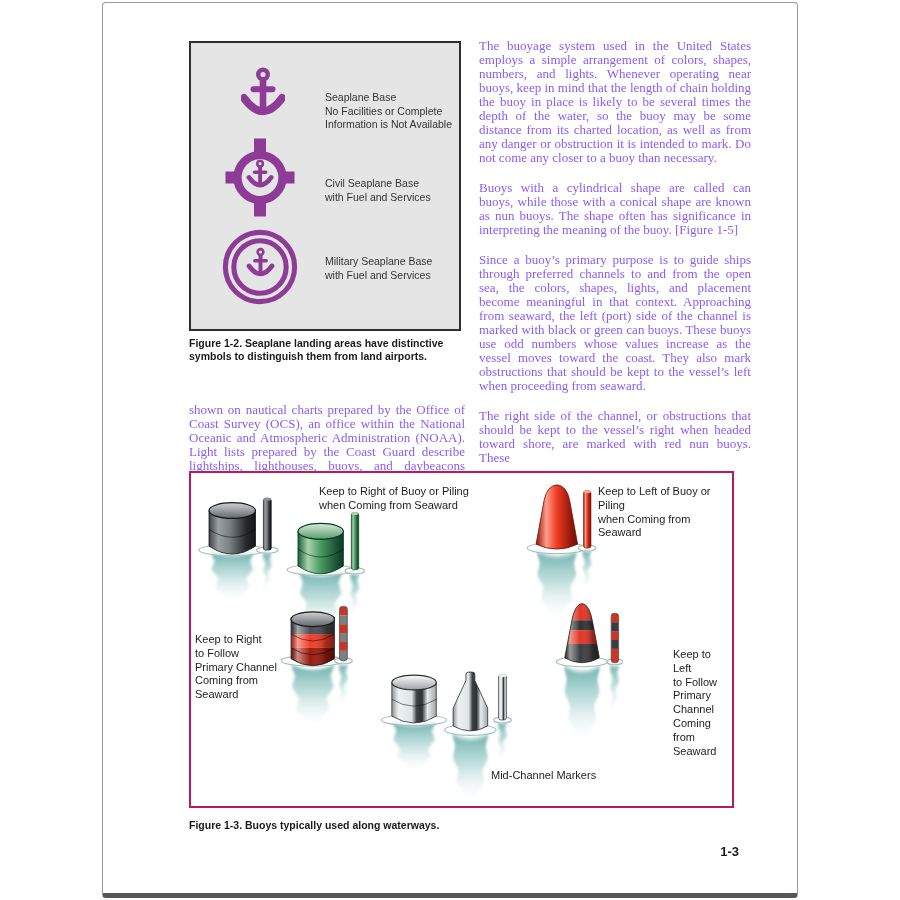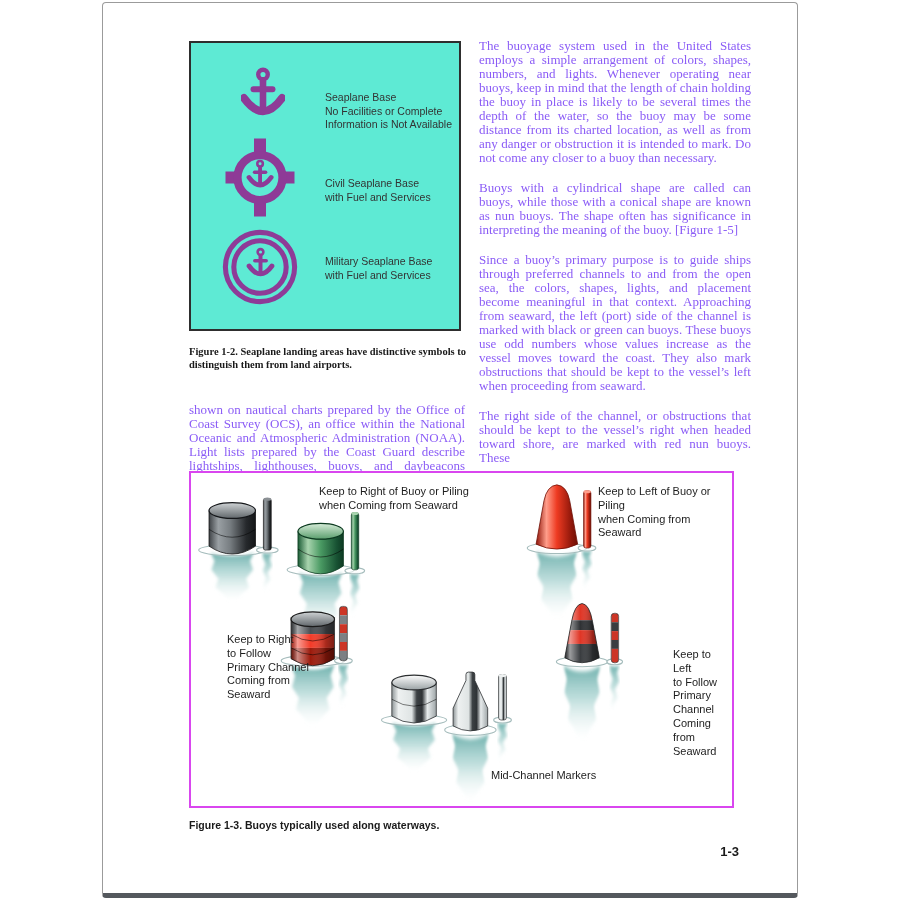--- a/index.html
+++ b/index.html
@@ -18,32 +18,32 @@
     position:absolute; font-family:"Liberation Sans", sans-serif; font-weight:bold;
     font-size:10.5px; line-height:13px; color:#1a1a1a;
   }
   .pagenum {
     position:absolute; font-family:"Liberation Sans", sans-serif; font-weight:bold;
     font-size:13px; color:#1a1a1a; width:80px; text-align:right;
   }
   
   .fig2 {
     position:absolute; left:86px; top:38px; width:272px; height:290px;
-    background:#5eead4; border:2px solid #2e2e2e; box-sizing:border-box;
+    background:#e5e5e5; border:2px solid #2e2e2e; box-sizing:border-box;
   }
   .fig2 svg { position:absolute; }
   .f2label {
     position:absolute; left:134px; width:132px;
     font-family:"Liberation Sans", sans-serif; font-size:10.5px; line-height:13.5px;
     color:#333333; white-space:pre-line;
   }
   
   .fig3 {
     position:absolute; left:86px; top:468px; width:545px; height:337px;
-    background:#ffffff; border:2px solid #d946ef; box-sizing:border-box;
+    background:#ffffff; border:2px solid #be185d; box-sizing:border-box;
   }
   .fig3 svg.art { position:absolute; left:0; top:0; }
   .f3label {
     position:absolute; font-family:"Liberation Sans", sans-serif; font-size:11px;
     line-height:13.8px; color:#1d1d1d; white-space:pre-line;
   }
   .ring { fill:rgba(255,255,255,0.55); stroke:#a5bcbc; stroke-width:1.1; }
   .groove { fill:none; stroke:rgba(0,0,0,0.5); stroke-width:1; }
   .hidden-defs { position:absolute; width:0; height:0; overflow:hidden; }
 </style>
@@ -155,21 +155,21 @@
 
     <svg style="left:31px; top:186px;" width="76" height="76" viewBox="0 0 90 90">
       <circle cx="45" cy="45" r="41" fill="none" stroke="#8e3b97" stroke-width="6"></circle>
       <circle cx="45" cy="45" r="31" fill="none" stroke="#8e3b97" stroke-width="6"></circle>
       <use href="#anchorIcon" transform="translate(30,22) scale(0.52)"></use>
     </svg>
     <div class="f2label" style="top:212px;">Military Seaplane Base
 with Fuel and Services</div>
   </div>
 
-  <div class="caption" style="left:86px; top:342px; width:286px;font-family:Liberation Serif, serif;">Figure 1-2. Seaplane landing areas have distinctive symbols to distinguish them from land airports.</div>
+  <div class="caption" style="left:86px; top:334px; width:286px;">Figure 1-2. Seaplane landing areas have distinctive symbols to distinguish them from land airports.</div>
 
   <div class="bodytext" style="left:86px; top:375px; width:276px;margin-top:25px;">
     <p>shown on nautical charts prepared by the Office of Coast Survey (OCS), an office within the National Oceanic and Atmospheric Administration (NOAA). Light lists prepared by the Coast Guard describe lightships, lighthouses, buoys, and daybeacons maintained on all navigable waters of the United States.</p>
   </div>
 
   <div class="bodytext" style="left:376px; top:36px; width:272px;">
     <p>The buoyage system used in the United States employs a simple arrangement of colors, shapes, numbers, and lights. Whenever operating near buoys, keep in mind that the length of chain holding the buoy in place is likely to be several times the depth of the water, so the buoy may be some distance from its charted location, as well as from any danger or obstruction it is intended to mark. Do not come any closer to a buoy than necessary.</p>
     <p>Buoys with a cylindrical shape are called can buoys, while those with a conical shape are known as nun buoys. The shape often has significance in interpreting the meaning of the buoy. [Figure 1-5]</p>
     <p>Since a buoy’s primary purpose is to guide ships through preferred channels to and from the open sea, the colors, shapes, lights, and placement become meaningful in that context. Approaching from seaward, the left (port) side of the channel is marked with black or green can buoys. These buoys use odd numbers whose values increase as the vessel moves toward the coast. They also mark obstructions that should be kept to the vessel’s left when proceeding from seaward.</p>
     <p>The right side of the channel, or obstructions that should be kept to the vessel’s right when headed toward shore, are marked with red nun buoys. These</p>
@@ -290,21 +290,21 @@
       <g>
         <rect x="310" y="204" width="8" height="46" rx="2.5" fill="url(#gSilver)" stroke="#3a3e40" stroke-width="0.7"></rect>
         <ellipse cx="314" cy="205" rx="4" ry="1.6" fill="#eef1f1"></ellipse>
       </g>
     </svg>
 
     <div class="f3label" style="left:128px; top:12px;">Keep to Right of Buoy or Piling
 when Coming from Seaward</div>
     <div class="f3label" style="left:407px; top:12px;">Keep to Left of Buoy or Piling
 when Coming from Seaward</div>
-    <div class="f3label" style="left:36px; top:160px;">Keep to Right
+    <div class="f3label" style="left:4px; top:160px;">Keep to Right
 to Follow
 Primary Channel
 Coming from
 Seaward</div>
     <div class="f3label" style="left:446px; top:175px;margin-left:36px;">Keep to Left
 to Follow
 Primary Channel
 Coming from
 Seaward</div>
     <div class="f3label" style="left:300px; top:296px;">Mid-Channel Markers</div>

